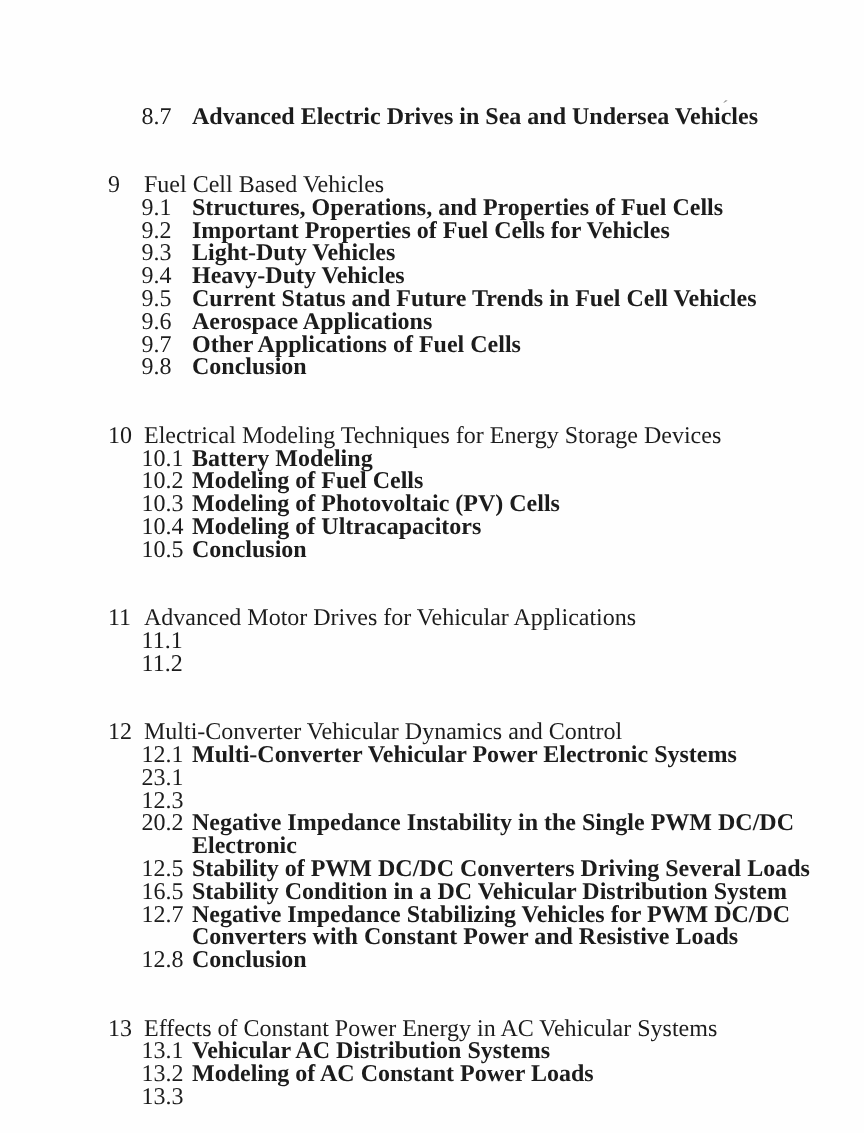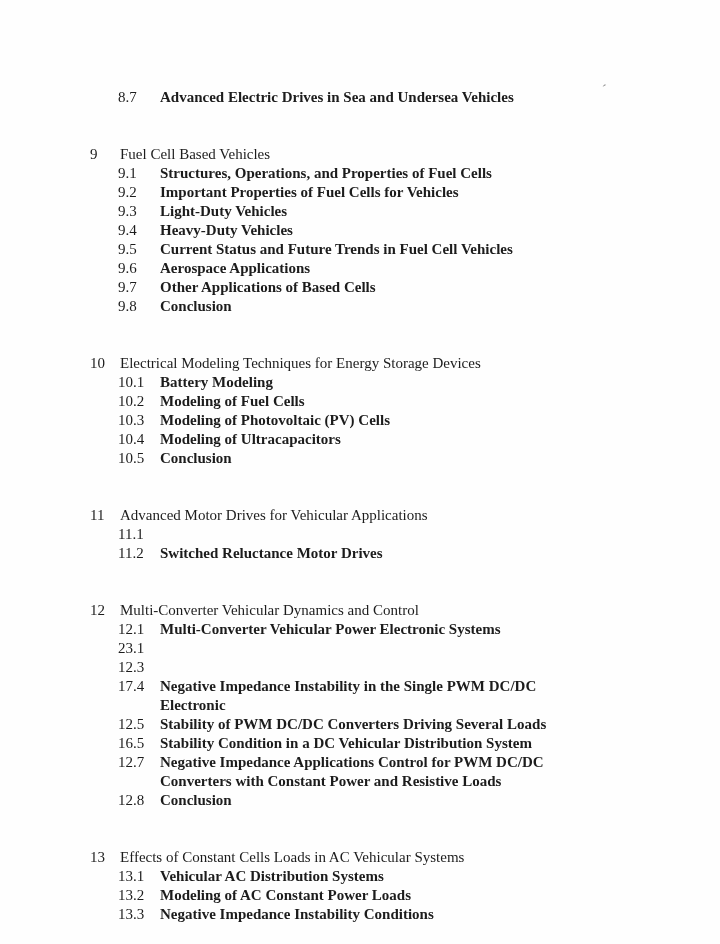--- a/index.html
+++ b/index.html
@@ -18,21 +18,21 @@
   .page {
     position: absolute;
     inset: 0;
     background: #fefefe;
   }
   .toc {
     position: absolute;
     left: 90px;
     top: 88px;
     width: 590px;
-    font-size: 15px;
+    font-size: 20px;
     line-height: 19px;
   }
   .chapter-block {
     margin-top: 38px;
   }
   .chapter-row {
     display: flex;
   }
   .cnum {
     width: 30px;
@@ -108,21 +108,21 @@
         </div>
         <div class="section-row">
           <div class="num">9.6</div>
           <div class="txt">
             <div class="line">Aerospace Applications</div>
           </div>
         </div>
         <div class="section-row">
           <div class="num">9.7</div>
           <div class="txt">
-            <div class="line">Other Applications of Based Cells</div>
+            <div class="line">Other Applications of Fuel Cells</div>
           </div>
         </div>
         <div class="section-row">
           <div class="num">9.8</div>
           <div class="txt">
             <div class="line">Conclusion</div>
           </div>
         </div>
       </div>
       <div class="chapter-block">
@@ -164,93 +164,87 @@
       <div class="chapter-block">
         <div class="chapter-row">
           <div class="cnum">11</div>
           <div class="ctitle">Advanced Motor Drives for Vehicular Applications</div>
         </div>
         <div class="section-row">
           <div class="num">11.1</div>
         </div>
         <div class="section-row">
           <div class="num">11.2</div>
-          <div class="txt">
-            <div class="line">Switched Reluctance Motor Drives</div>
-          </div>
         </div>
       </div>
       <div class="chapter-block">
         <div class="chapter-row">
           <div class="cnum">12</div>
           <div class="ctitle">Multi-Converter Vehicular Dynamics and Control</div>
         </div>
         <div class="section-row">
           <div class="num">12.1</div>
           <div class="txt">
             <div class="line">Multi-Converter Vehicular Power Electronic Systems</div>
           </div>
         </div>
         <div class="section-row">
           <div class="num">23.1</div>
         </div>
         <div class="section-row">
           <div class="num">12.3</div>
         </div>
         <div class="section-row">
-          <div class="num">17.4</div>
+          <div class="num">20.2</div>
           <div class="txt">
             <div class="line">Negative Impedance Instability in the Single PWM DC/DC</div>
             <div class="line">Electronic</div>
           </div>
         </div>
         <div class="section-row">
           <div class="num">12.5</div>
           <div class="txt">
             <div class="line">Stability of PWM DC/DC Converters Driving Several Loads</div>
           </div>
         </div>
         <div class="section-row">
           <div class="num">16.5</div>
           <div class="txt">
             <div class="line">Stability Condition in a DC Vehicular Distribution System</div>
           </div>
         </div>
         <div class="section-row">
           <div class="num">12.7</div>
           <div class="txt">
-            <div class="line">Negative Impedance Applications Control for PWM DC/DC</div>
+            <div class="line">Negative Impedance Stabilizing Vehicles for PWM DC/DC</div>
             <div class="line">Converters with Constant Power and Resistive Loads</div>
           </div>
         </div>
         <div class="section-row">
           <div class="num">12.8</div>
           <div class="txt">
             <div class="line">Conclusion</div>
           </div>
         </div>
       </div>
       <div class="chapter-block">
         <div class="chapter-row">
           <div class="cnum">13</div>
-          <div class="ctitle">Effects of Constant Cells Loads in AC Vehicular Systems</div>
+          <div class="ctitle">Effects of Constant Power Energy in AC Vehicular Systems</div>
         </div>
         <div class="section-row">
           <div class="num">13.1</div>
           <div class="txt">
             <div class="line">Vehicular AC Distribution Systems</div>
           </div>
         </div>
         <div class="section-row">
           <div class="num">13.2</div>
           <div class="txt">
             <div class="line">Modeling of AC Constant Power Loads</div>
           </div>
         </div>
         <div class="section-row">
           <div class="num">13.3</div>
-          <div class="txt">
-            <div class="line">Negative Impedance Instability Conditions</div>
-          </div>
         </div>
       </div>
     </div>
 </div>
 
 </body></html>

